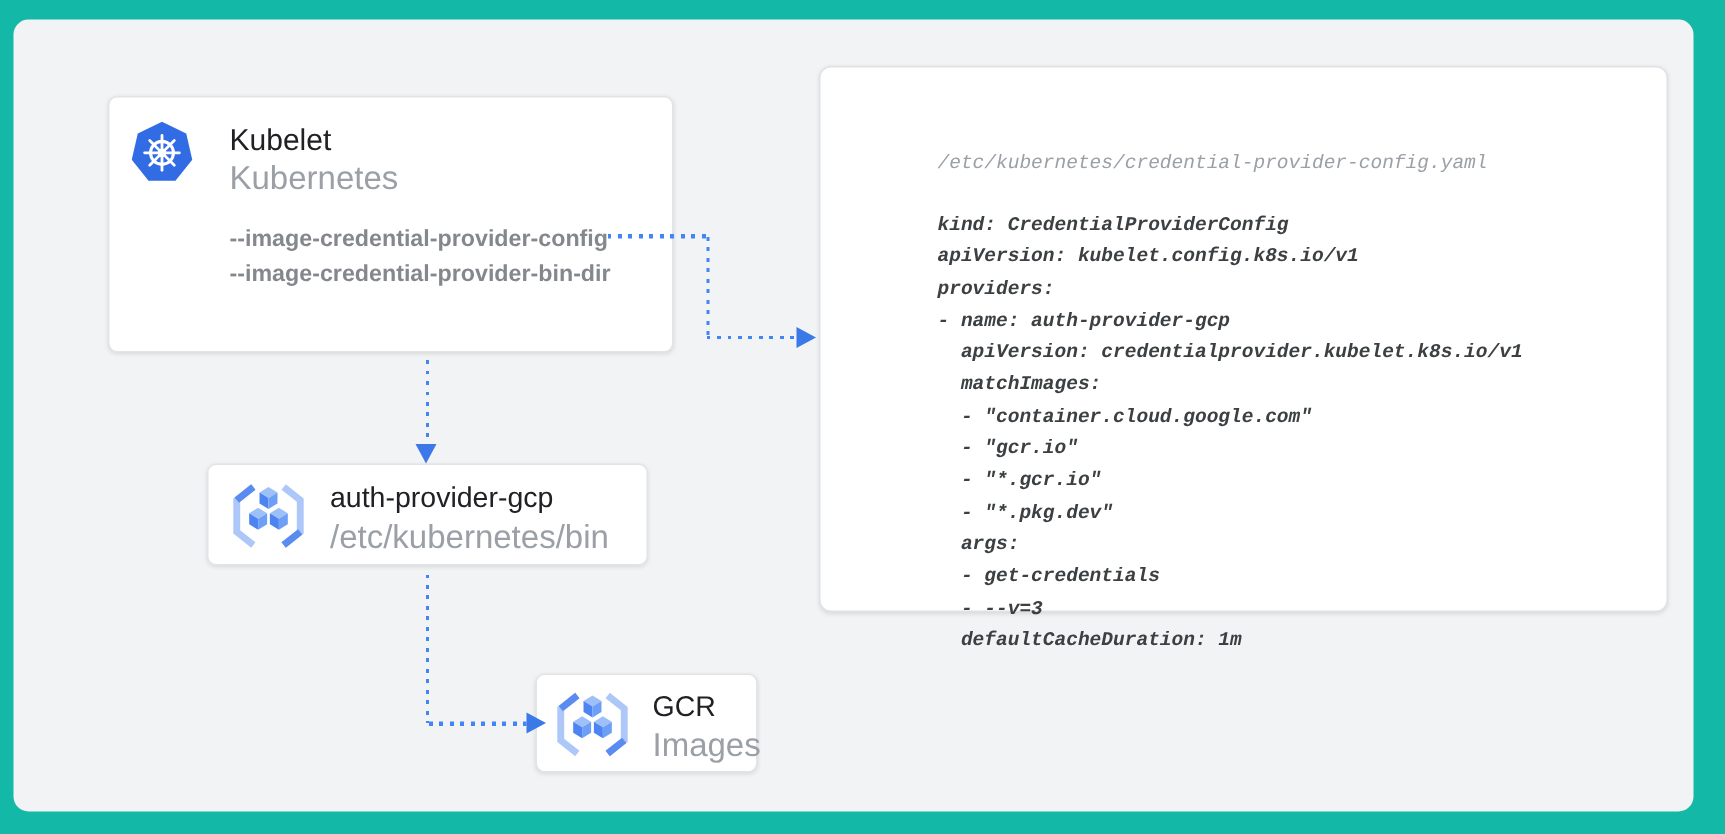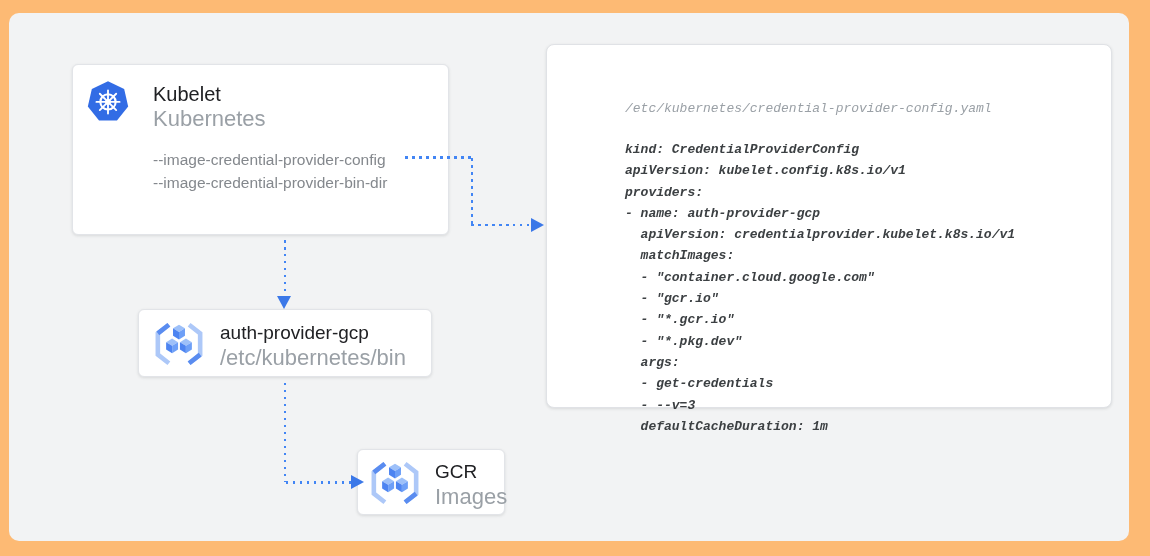--- a/index.html
+++ b/index.html
@@ -1,18 +1,18 @@
 <!DOCTYPE html>
 <html><head>
 <meta charset="utf-8">
 <style>
   html,body{margin:0;padding:0;background:#ffffff;}
   .stage{
     position:relative;width:1150px;height:556px;overflow:hidden;
-    font-family:"Liberation Sans",sans-serif;background:#fdba74;
+    font-family:"Liberation Sans",sans-serif;background:#14b8a6;
     --arrow:#4285f4;--arrowhead:#3b78e8;--k8s-blue:#326ce5;
   }
   .panel{
     position:absolute;left:9px;top:13px;width:1120px;height:528px;
     background:#f2f3f4;border-radius:10px;
   }
   .card{
     position:absolute;background:#ffffff;border:1px solid #e2e4e8;
     border-radius:6px;box-shadow:0 1px 3px rgba(60,64,67,.14);
     box-sizing:border-box;
@@ -29,21 +29,21 @@
 
   .node-title{font-size:20px;color:#202124;line-height:24px;}
   .node-sub{font-size:22px;color:#9aa0a6;line-height:22px;margin-top:2px;}
   .kubelet-text{position:absolute;left:80px;top:17px;}
   .auth-text{position:absolute;left:81px;top:11px;}
   .auth-text .node-title,.gcr-text .node-title{font-size:19px;}
   .gcr-text{position:absolute;left:77px;top:10px;}
 
   .flags{
     position:absolute;left:80px;top:83px;
-    font-size:15.5px;color:#84888d;line-height:23px;white-space:pre-line;
+    font-size:15.5px;color:#84888d;line-height:23px;white-space:pre-line;font-weight:bold;
   }
 
   .code-path{
     position:absolute;left:78px;top:56px;
     font-family:"Liberation Mono",monospace;font-style:italic;
     font-size:13px;color:#9aa0a6;white-space:pre;
   }
   .code-body{
     position:absolute;left:78px;top:94px;margin:0;
     font-family:"Liberation Mono",monospace;font-style:italic;font-weight:bold;

